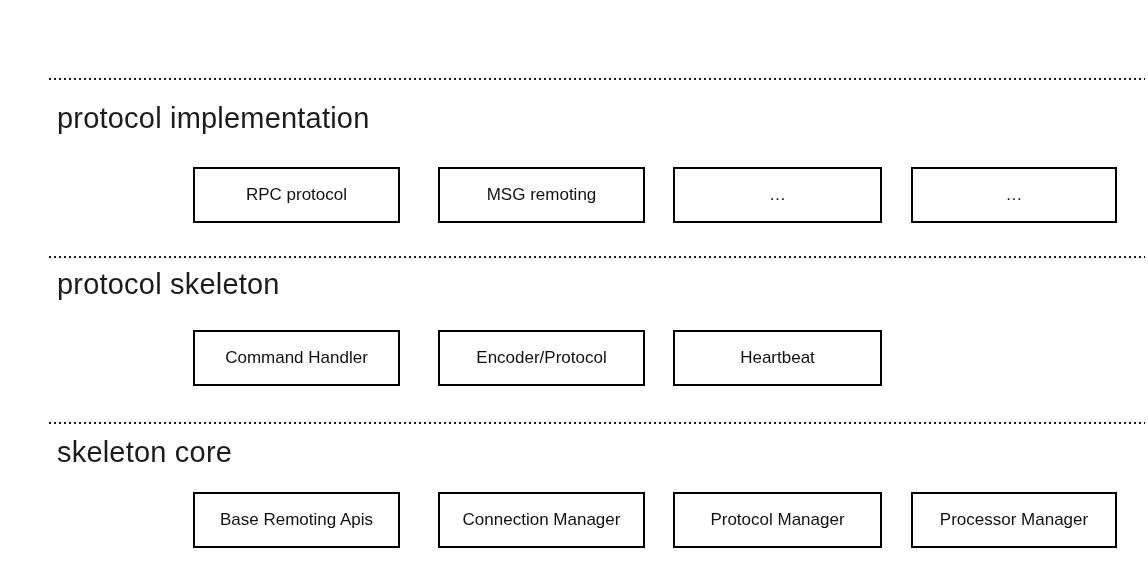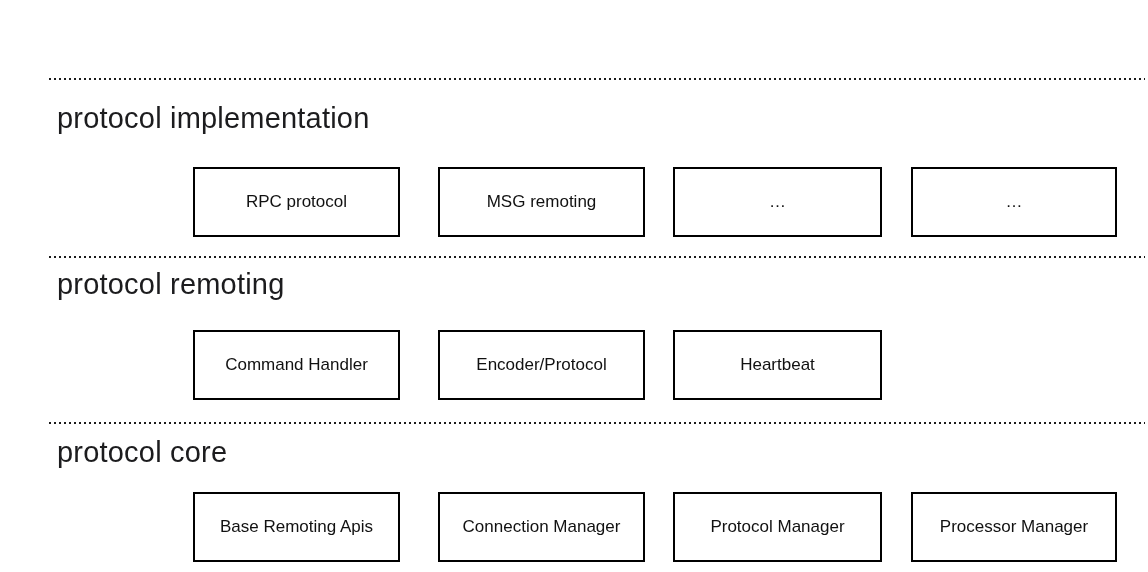--- a/index.html
+++ b/index.html
@@ -41,21 +41,21 @@
     left: 0;
     width: 1148px;
     height: 70px;
   }
   .box-row.r1 { top: 127px; }
   .box-row.r2 { top: 290px; }
   .box-row.r3 { top: 452px; }
   .box {
     position: absolute;
     top: 0;
-    height: 70px;
+    height: 56px;
     border: 2px solid #000000;
     background: #ffffff;
     display: flex;
     align-items: center;
     justify-content: center;
   }
   .box:nth-child(1) { left: 153px; width: 207px; }
   .box:nth-child(2) { left: 398px; width: 207px; }
   .box:nth-child(3) { left: 633px; width: 209px; }
   .box:nth-child(4) { left: 871px; width: 206px; }
@@ -85,37 +85,37 @@
     <div class="box">
       <span class="box-label">…</span>
     </div>
     <div class="box">
       <span class="box-label">…</span>
     </div>
   </div>
 
   <div class="divider d2"></div>
 
-  <div class="layer-title t2">protocol remoting</div>
+  <div class="layer-title t2">protocol skeleton</div>
 
   <div class="box-row r2">
     <div class="box">
       <span class="box-label">Command Handler</span>
     </div>
     <div class="box">
       <span class="box-label">Encoder/Protocol</span>
     </div>
     <div class="box">
       <span class="box-label">Heartbeat</span>
     </div>
   </div>
 
   <div class="divider d3"></div>
 
-  <div class="layer-title t3">protocol core</div>
+  <div class="layer-title t3">skeleton core</div>
 
   <div class="box-row r3">
     <div class="box">
       <span class="box-label">Base Remoting Apis</span>
     </div>
     <div class="box">
       <span class="box-label">Connection Manager</span>
     </div>
     <div class="box">
       <span class="box-label">Protocol Manager</span>

